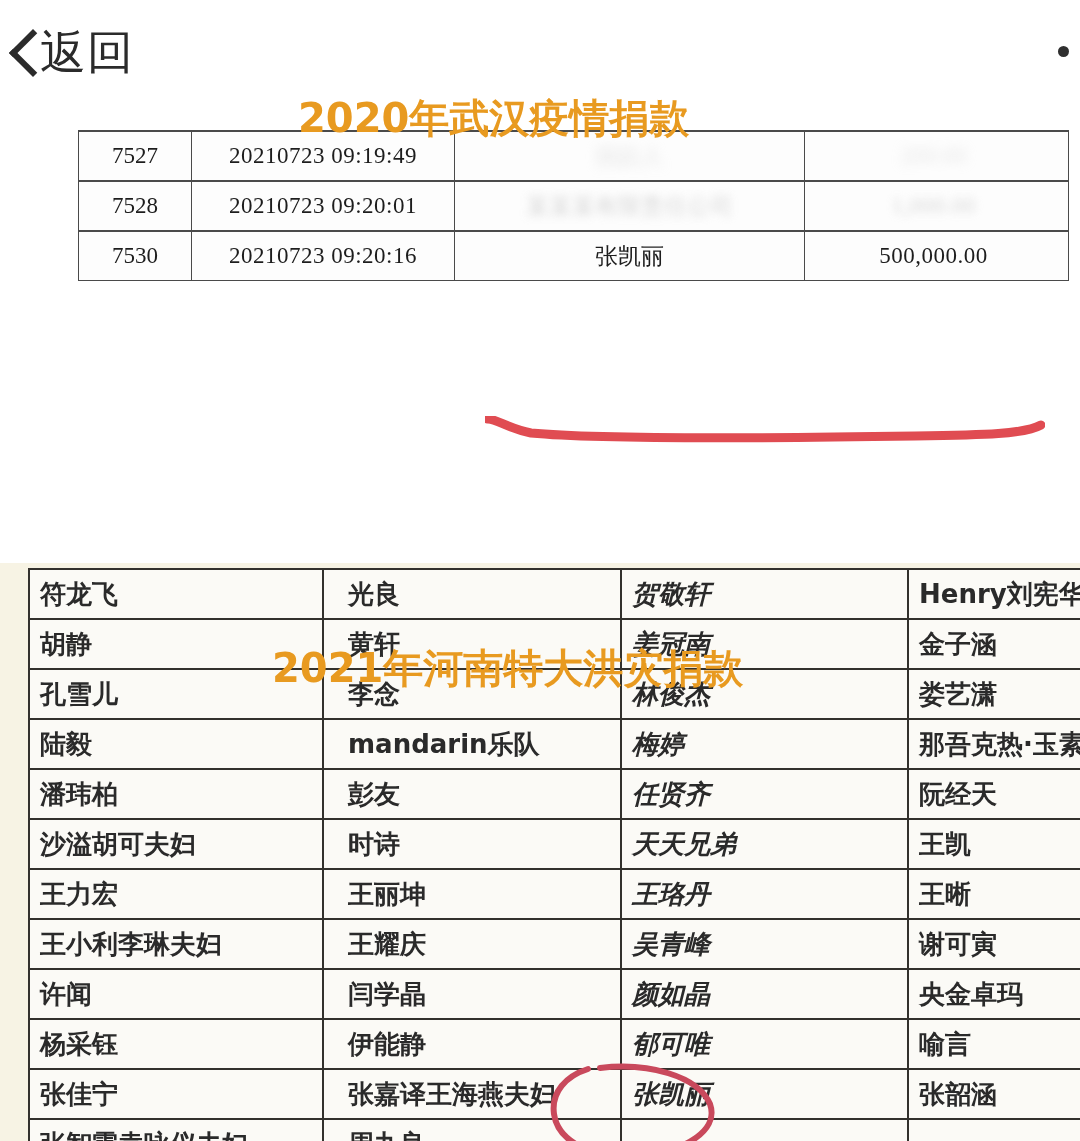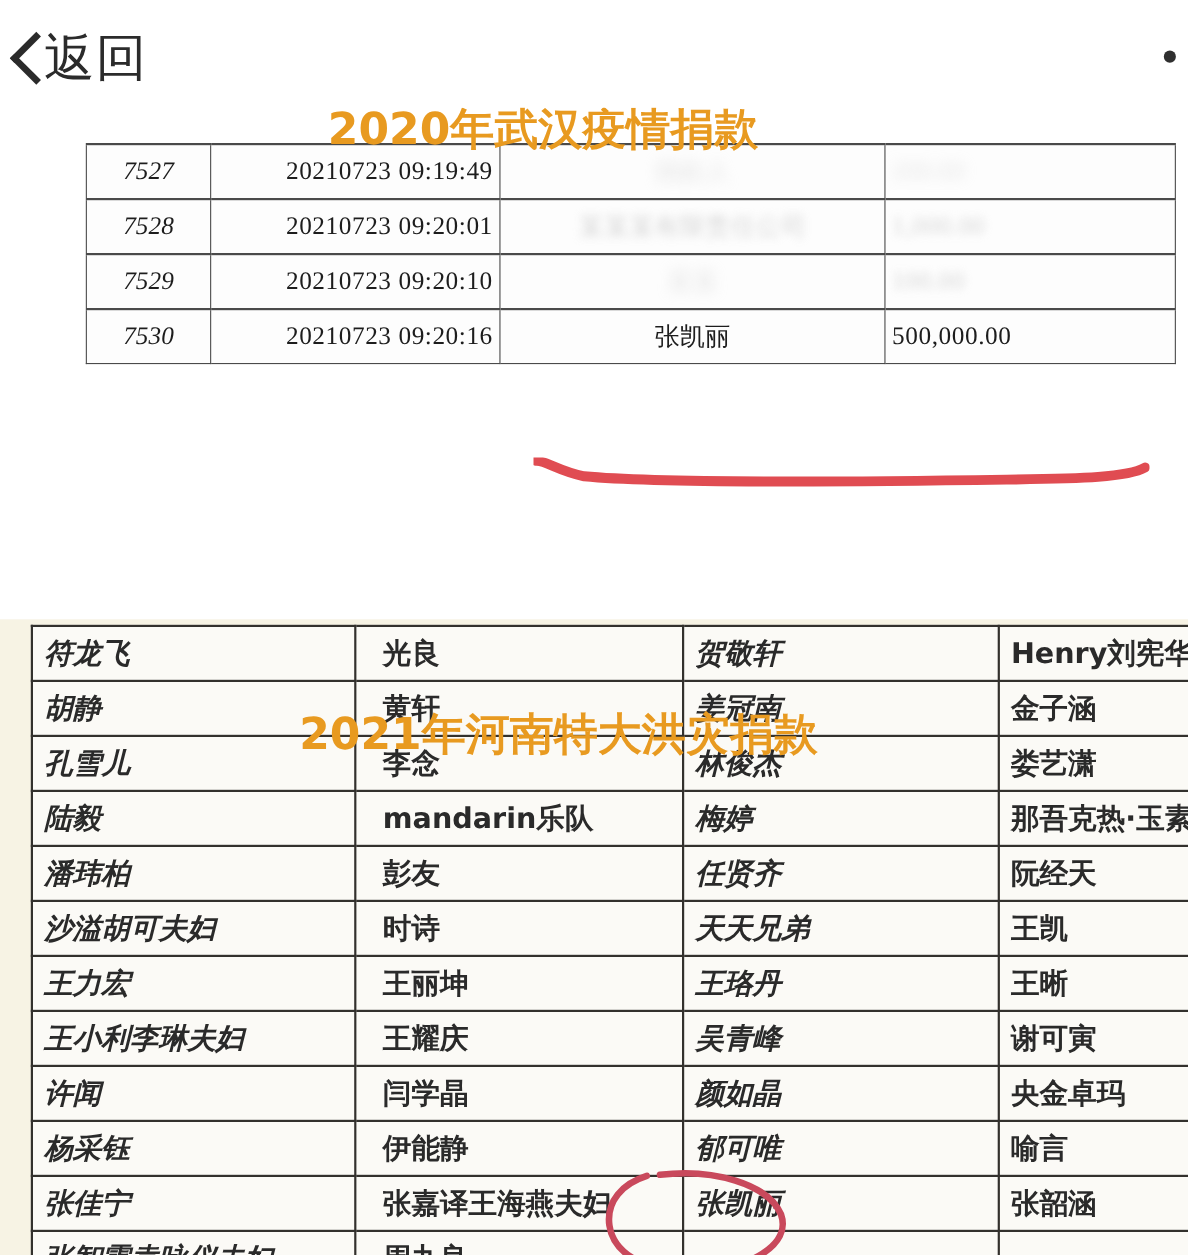--- a/index.html
+++ b/index.html
@@ -108,24 +108,24 @@
   .ledger td {
     border: 1px solid #4a4a4a;
     border-top-width: 2px;
     height: 48px;
     font-family: "Liberation Serif", "DejaVu Serif", serif;
     font-size: 23px;
     color: #1d1d1d;
     padding: 0 6px;
     background: #fdfdfd;
   }
-  .ledger .c-seq   { width: 100px; text-align: center; font-style: italic; }
-  .ledger .c-time  { width: 250px; text-align: right; letter-spacing: 0.5px; }
+  .ledger .c-seq   { width: 100px; text-align: center; }
+  .ledger .c-time  { width: 250px; text-align: center; letter-spacing: 0.5px; }
   .ledger .c-name  { width: 337px; text-align: center; }
-  .ledger .c-amt   { width: 245px; text-align: left; padding-right: 12px; letter-spacing: 0.5px; }
+  .ledger .c-amt   { width: 245px; text-align: center; padding-right: 12px; letter-spacing: 0.5px; }
 
   
   .blurred {
     color: #c8c8c8;
     filter: blur(4px);
     opacity: 0.75;
     display: inline-block;
   }
   .blurred.heavy { filter: blur(6px); opacity: 0.5; }
 
@@ -166,21 +166,21 @@
     height: 48px;
     font-family: "DejaVu Sans", sans-serif;
     font-size: 26px;
     font-weight: bold;
     color: #2a2a2a;
     padding: 0 10px;
     background: #fbfaf6;
     white-space: nowrap;
     overflow: hidden;
   }
-  .names .n1 { width: 272px; font-style: italic; }
+  .names .n1 { width: 272px; }
   .names .n2 { width: 262px; padding-left: 24px; }
   .names .n3 { width: 265px; font-style: italic; }
   .names .n4 { width: 263px; }
 
   
   .red-circle {
     position: absolute;
     left: 548px;
     top: 495px;
     width: 180px;
@@ -217,26 +217,20 @@
         <td class="c-amt"><span class="blurred heavy">200.00</span></td>
       </tr>
 
       <tr>
         <td class="c-seq">7528</td>
         <td class="c-time">20210723  09:20:01</td>
         <td class="c-name"><span class="blurred">某某某有限责任公司</span></td>
         <td class="c-amt"><span class="blurred">1,000.00</span></td>
       </tr>
 
-      <tr>
-        <td class="c-seq">7529</td>
-        <td class="c-time">20210723  09:20:10</td>
-        <td class="c-name"><span class="blurred heavy">某某</span></td>
-        <td class="c-amt"><span class="blurred">100.00</span></td>
-      </tr>
 
       <tr>
         <td class="c-seq">7530</td>
         <td class="c-time">20210723  09:20:16</td>
         <td class="c-name">张凯丽</td>
         <td class="c-amt">500,000.00</td>
       </tr>
 
 
 

